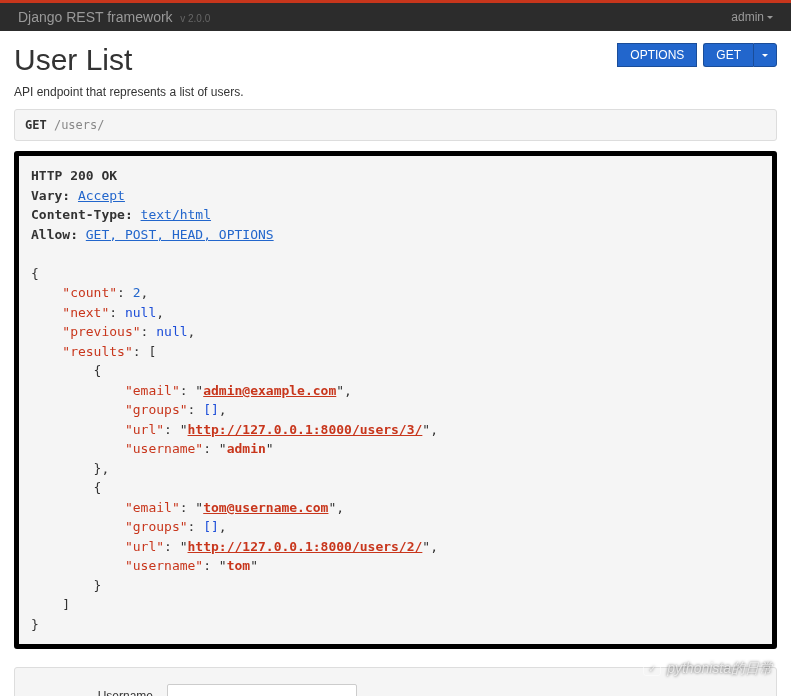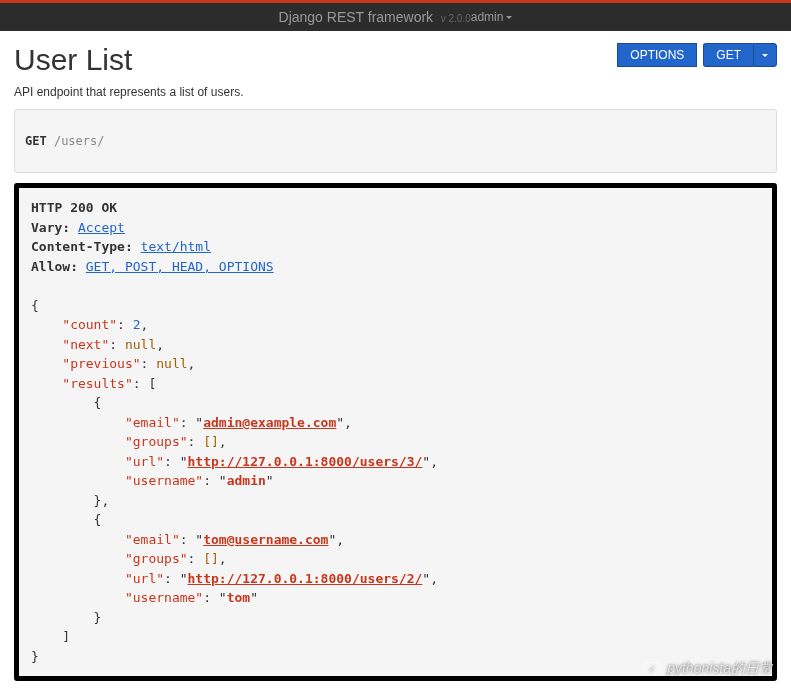--- a/index.html
+++ b/index.html
@@ -1,41 +1,41 @@
 <!DOCTYPE html>
 <html><head>
 <meta charset="utf-8">
 <style>
 * { box-sizing: border-box; margin: 0; padding: 0; }
 body { font-family: "Helvetica Neue", Helvetica, Arial, sans-serif; font-size: 13px; background: #fff; color: #333; width: 791px; }
-.navbar { background: #2c2c2c; border-top: 3px solid #c8361c; height: 31px; display: flex; align-items: center; justify-content: center; padding: 0 18px; }
+.navbar { background: #2c2c2c; border-top: 3px solid #c8361c; height: 31px; display: flex; align-items: center; justify-content: space-between; padding: 0 18px; }
 .navbar-brand { color: #999; font-size: 14px; }
 .navbar-version { color: #666; font-size: 10px; margin-left: 4px; }
 .navbar-right { color: #999; font-size: 12px; display: flex; align-items: center; gap: 3px; cursor: pointer; }
 .caret { width: 0; height: 0; border-left: 3px solid transparent; border-right: 3px solid transparent; border-top: 3px solid #999; display: inline-block; vertical-align: middle; }
 .container { padding: 12px 14px; }
 .header-row { display: flex; justify-content: space-between; align-items: flex-start; margin-bottom: 8px; }
 .page-title { font-size: 30px; font-weight: 500; color: #333; text-align: right; }
 .btn-group { display: flex; gap: 6px; }
 .btn { background: #2266cc; color: #fff; border: 1px solid #1a4d99; border-radius: 0; padding: 4px 12px; font-size: 12px; cursor: pointer; }
 .btn-split { display: flex; }
 .btn-split .btn:first-child { border-radius: 3px 0 0 3px; border-right: none; }
 .btn-split .btn-caret { border-radius: 0 3px 3px 0; padding: 4px 8px; display: flex; align-items: center; }
 .btn-caret .caret { border-top-color: #fff; }
 .description { font-size: 12px; color: #333; margin-bottom: 10px; }
-.request-line { border: 1px solid #ddd; background: #f5f5f5; padding: 24px 10px; font-family: Menlo, Monaco, Consolas, monospace; font-size: 12px; border-radius: 3px; margin-bottom: 10px; }
+.request-line { border: 1px solid #ddd; background: #f5f5f5; padding: 8px 10px; font-family: Menlo, Monaco, Consolas, monospace; font-size: 12px; border-radius: 3px; margin-bottom: 10px; }
 .method { font-weight: bold; color: #333; }
 .path { color: #888; }
 .response-block { border: 5px solid #000000; background: #f5f5f5; padding: 10px 12px; font-family: Menlo, Monaco, Consolas, monospace; font-size: 13px; border-radius: 3px; line-height: 1.5; white-space: pre; overflow-x: auto; margin-bottom: 18px; }
 .response-block .b { font-weight: bold; }
 .response-block .lnk { color: #2266cc; text-decoration: underline; }
 .response-block .key { color: #c8361c; }
 .response-block .str { color: #c8361c; font-weight: bold; }
 .response-block .num { color: #2266cc; }
-.response-block .lit { color: #a16207; }
+.response-block .lit { color: #1d4ed8; }
 .form-panel { border: 1px solid #ddd; background: #f5f5f5; padding: 16px 12px; border-radius: 3px; }
 .form-row { display: flex; align-items: center; margin-bottom: 14px; }
 .form-label { width: 140px; text-align: right; padding-right: 14px; font-size: 12px; color: #333; }
 .form-input { width: 190px; height: 24px; border: 1px solid #ccc; border-radius: 2px; padding: 2px 6px; font-size: 12px; background: #fff; }
 .watermark { position: fixed; right: 18px; bottom: 18px; color: rgba(255,255,255,0.65); font-size: 14px; font-style: italic; text-shadow: 0 0 3px rgba(0,0,0,0.7); display: flex; align-items: center; gap: 6px; pointer-events: none; }
 .wm-icon { width: 18px; height: 14px; border: 1px solid rgba(255,255,255,0.5); border-radius: 3px; display: flex; align-items: center; justify-content: center; font-size: 9px; font-style: normal; }
 </style>
 </head>
 <body>
 

